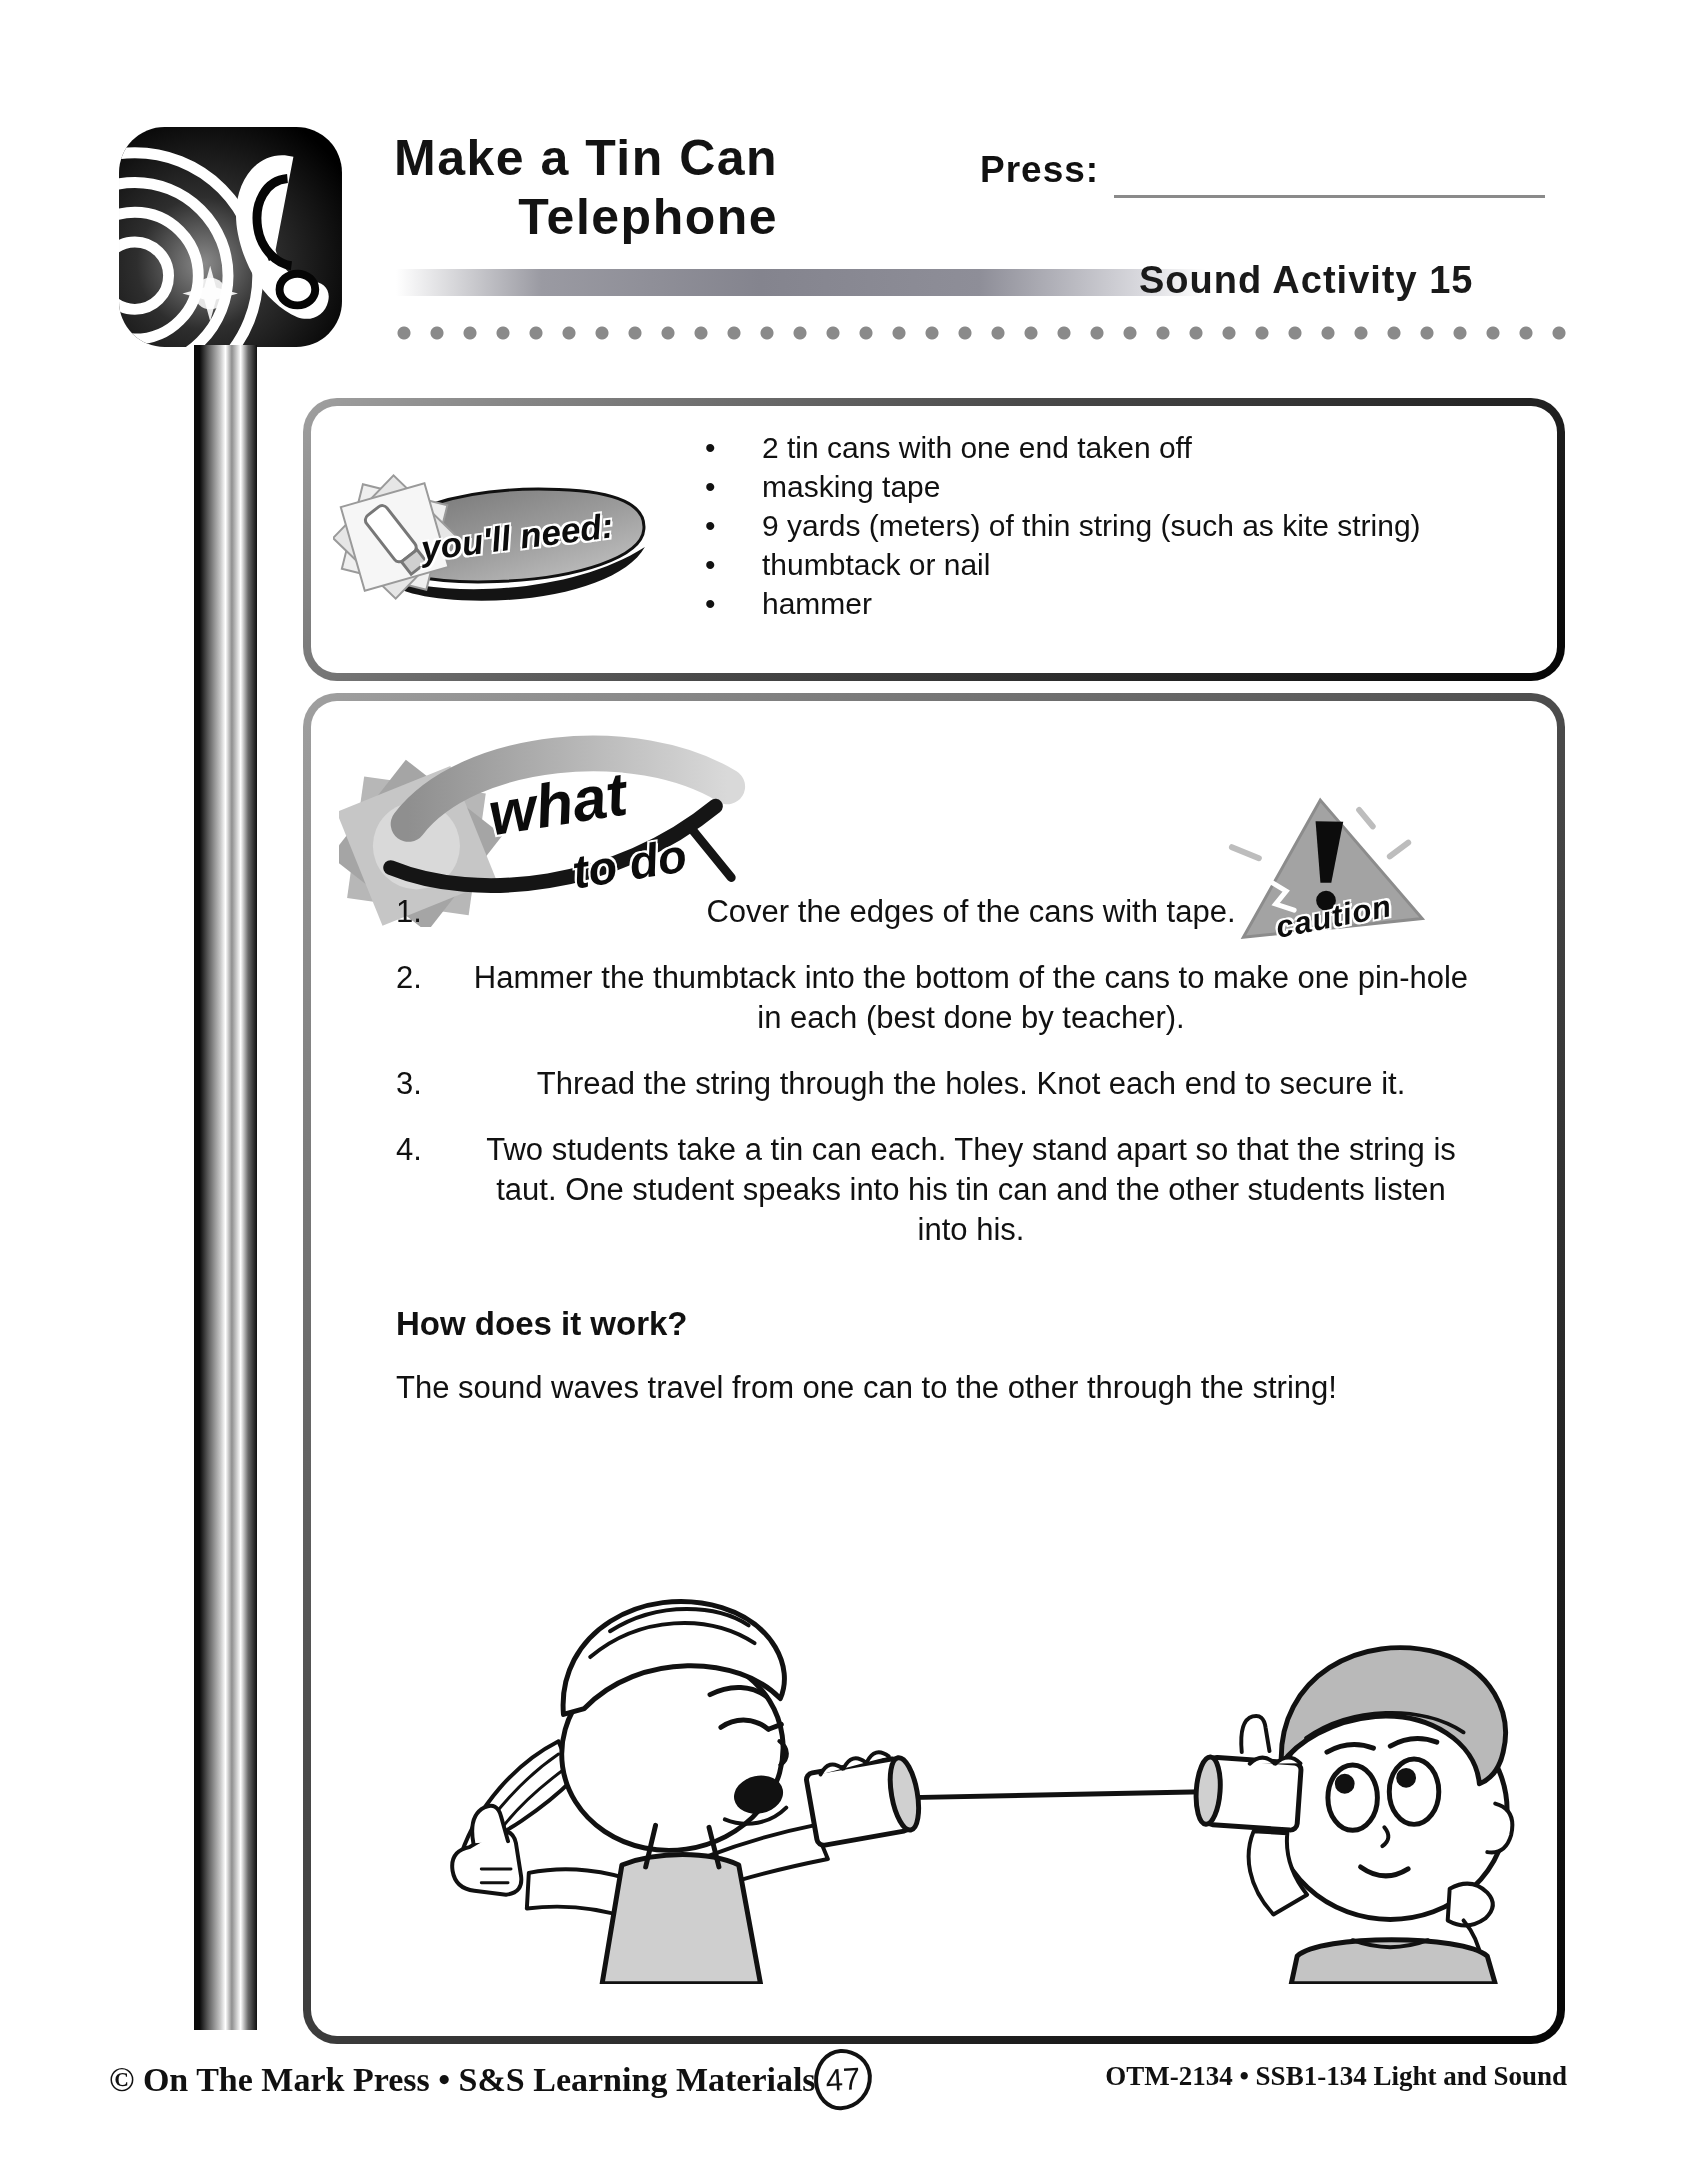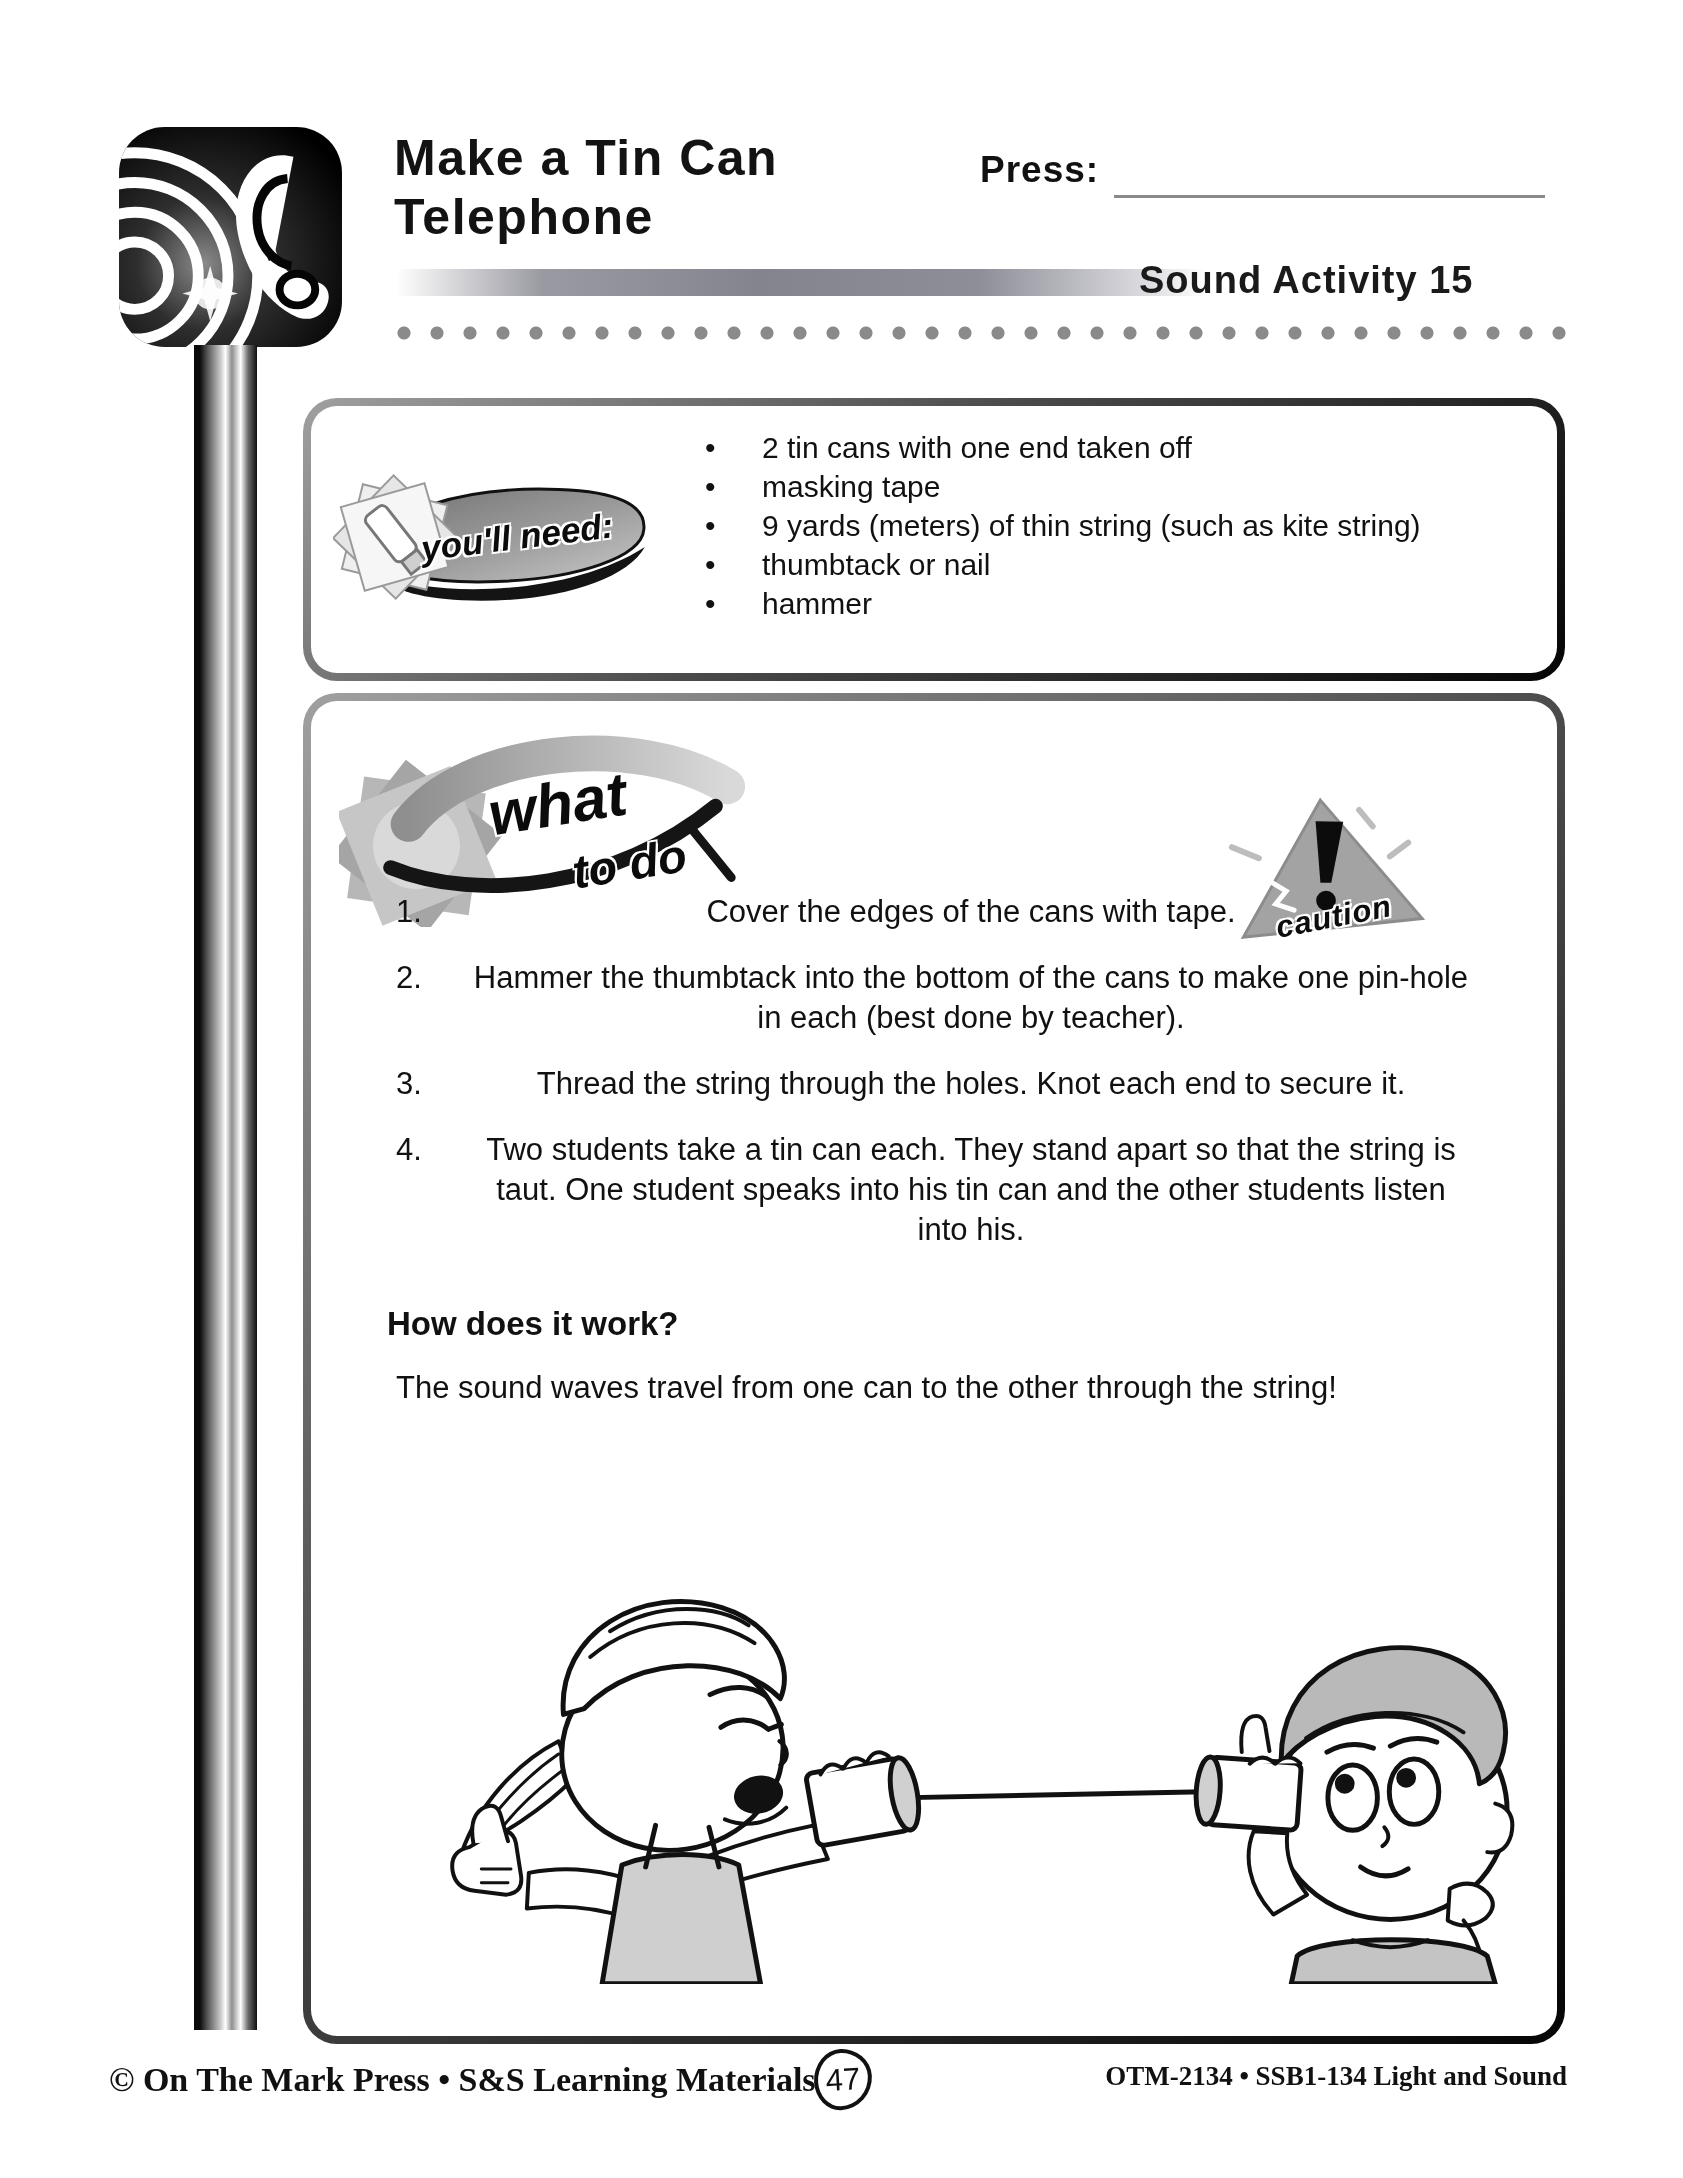--- a/index.html
+++ b/index.html
@@ -2,21 +2,21 @@
 <html><head>
 <meta charset="utf-8">
 <style>
   html,body{margin:0;padding:0;background:#fff;}
   .page{position:relative;width:1683px;height:2178px;background:#fff;overflow:hidden;
         font-family:"Liberation Sans",sans-serif;color:#111;}
 
   
   .app-icon{position:absolute;left:119px;top:127px;width:223px;height:220px;}
   .title{position:absolute;left:394px;top:129px;font-size:50px;line-height:59px;
-         font-weight:700;letter-spacing:1.5px;color:#131313;}
+         font-weight:700;letter-spacing:1.5px;color:#131313;text-align:right;}
   .name-label{position:absolute;left:980px;top:149px;font-size:37px;font-weight:700;letter-spacing:1px;}
   .name-line{position:absolute;left:1114px;top:195px;width:431px;height:3px;background:#8a8a8a;}
   .grad-bar{position:absolute;left:396px;top:269px;width:810px;height:27px;
             background:linear-gradient(90deg,#ffffff 0%,#9a9aa2 18%,#84848e 45%,#8e8e98 72%,#d9d9de 92%,#ffffff 100%);}
   .activity{position:absolute;left:1139px;top:259px;width:426px;text-align:left;
             font-size:38px;font-weight:700;letter-spacing:1px;color:#1a1a1a;}
   .dots-row{position:absolute;left:396px;top:324px;width:1174px;height:18px;
             background-image:radial-gradient(circle at 8px 9px,#8a8a8a 6px,rgba(0,0,0,0) 7px);
             background-size:33px 18px;background-repeat:repeat-x;}
 
@@ -47,21 +47,21 @@
   .what-line2{position:absolute;left:233px;top:107px;font-size:47px;font-weight:700;font-style:italic;
         transform:rotate(-9deg);color:#0b0b0b;text-shadow:-2px -2px 0 #fff,2px -2px 0 #fff,-2px 2px 0 #fff,2px 2px 0 #fff;}
   .badge-caution{position:absolute;left:906px;top:91px;width:218px;height:163px;}
   .caution-label{position:absolute;left:28px;top:107px;width:178px;transform:rotate(-11deg);
         font-size:31px;font-weight:700;font-style:italic;letter-spacing:1px;color:#0c0c0c;text-align:center;
         text-shadow:-2px -2px 0 #fff,2px -2px 0 #fff,-2px 2px 0 #fff,2px 2px 0 #fff;}
   .steps{position:absolute;left:85px;top:191px;width:1079px;}
   .step{display:flex;font-size:31px;line-height:40px;margin-bottom:26px;}
   .step-num{width:71px;flex:none;}
   .step-text{flex:1;text-align:center;}
-  .how-heading{position:absolute;left:76px;top:604px;font-size:33px;font-weight:700;}
+  .how-heading{position:absolute;left:85px;top:604px;font-size:33px;font-weight:700;}
   .how-text{position:absolute;left:85px;top:669px;font-size:31px;}
   .illustration{position:absolute;left:99px;top:837px;width:1109px;height:446px;}
 
   
   .footer-left{position:absolute;left:109px;top:2061px;font-family:"Liberation Serif",serif;
         font-size:34px;font-weight:700;}
   .footer-right{position:absolute;right:116px;top:2061px;font-family:Liberation Serif, serif;
         font-size:27px;font-weight:700;}
   .page-badge{position:absolute;left:814px;top:2049px;width:50px;height:53px;border:4px solid #111;
         border-radius:48% 52% 56% 44% / 52% 46% 54% 48%;display:flex;align-items:center;justify-content:center;

